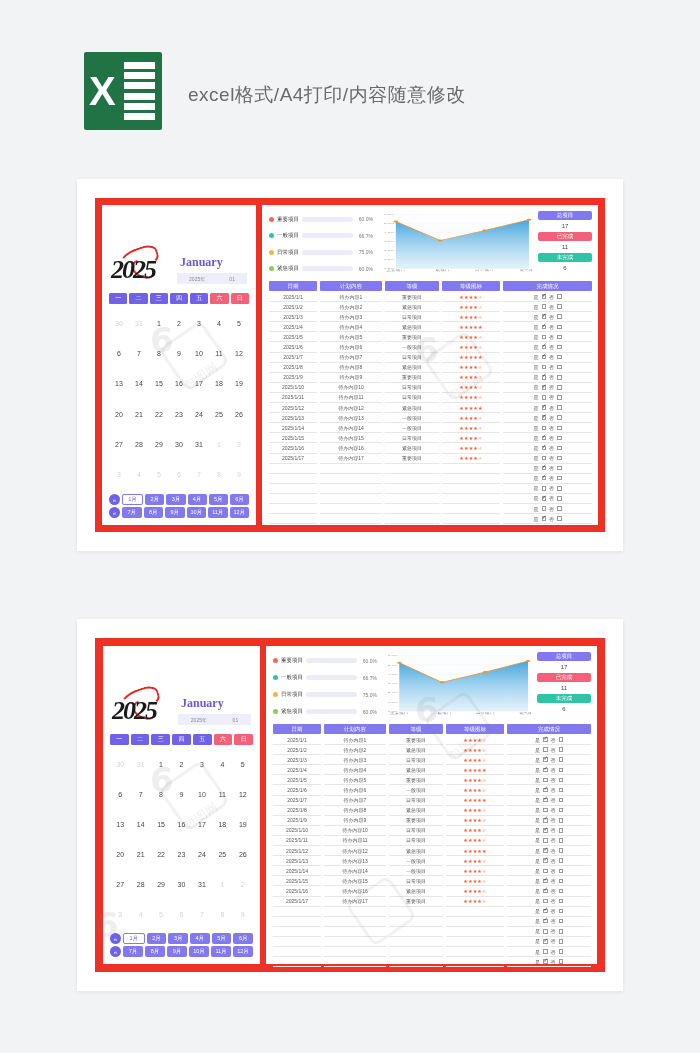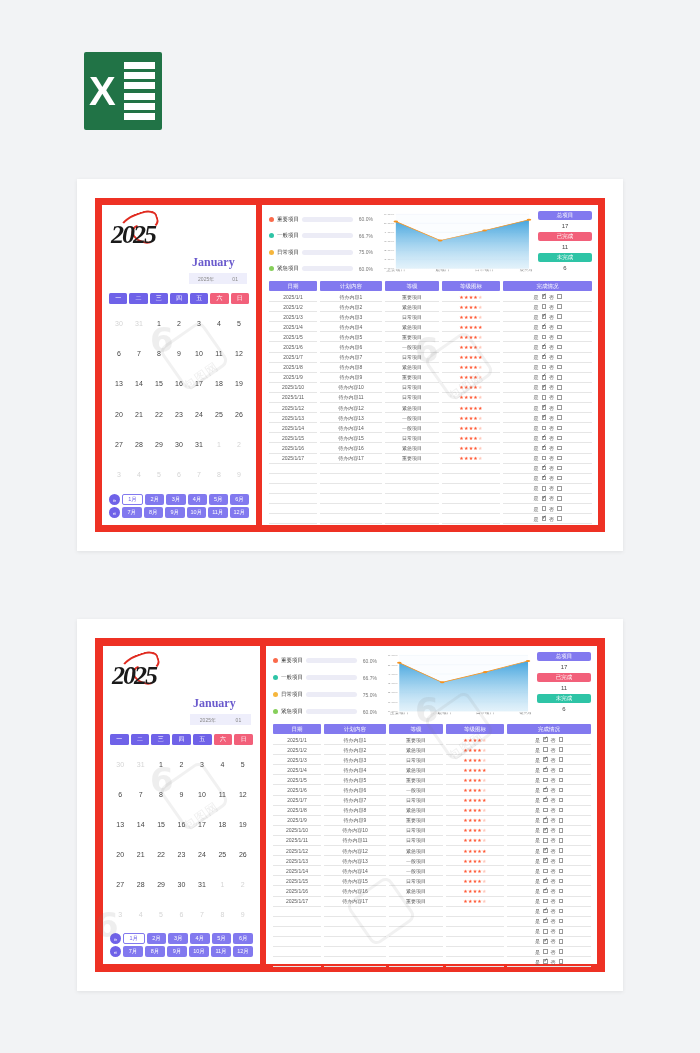--- a/index.html
+++ b/index.html
@@ -59,21 +59,21 @@
   
   .calpane {
     flex: 0 0 160px;
     border-right: 6px solid #ee3124;
     background: #fff;
     padding: 7px 7px 5px 7px;
     display: flex; flex-direction: column;
   }
   #card2 .calpane { flex-basis: 163px; }
 
-  .cal-head { display: flex; align-items: flex-start; gap: 16px; padding: 3px 2px 2px 2px; }
+  .cal-head { display: flex; align-items: flex-end; gap: 4px; padding: 3px 2px 2px 2px; }
   .year-art {
     position: relative; width: 62px; height: 34px; flex: 0 0 auto;
   }
   .year-art .y-txt {
     position: absolute; left: 0; top: 5px;
     font-size: 26px; font-weight: bold; font-style: italic;
     color: #1a1a1a; letter-spacing: -2px;
     font-family: "Liberation Serif", serif;
   }
   .year-art .swirl {
@@ -213,20 +213,21 @@
     <div class="grid">
       <i></i>
         <i></i>
         <i></i>
         <i></i>
         <i></i>
         <i></i>
     </div>
   </div>
   <div class="header-text">
+    <div class="h-sub">excel格式/A4打印/内容随意修改</div>
   </div>
 </div>
 
 <div class="card" id="card1">
   <div class="sheet">
     <div class="calpane">
       <div class="cal-head">
         <div class="year-art">
           <div class="swirl"></div>
             <div class="swirl2"></div>

